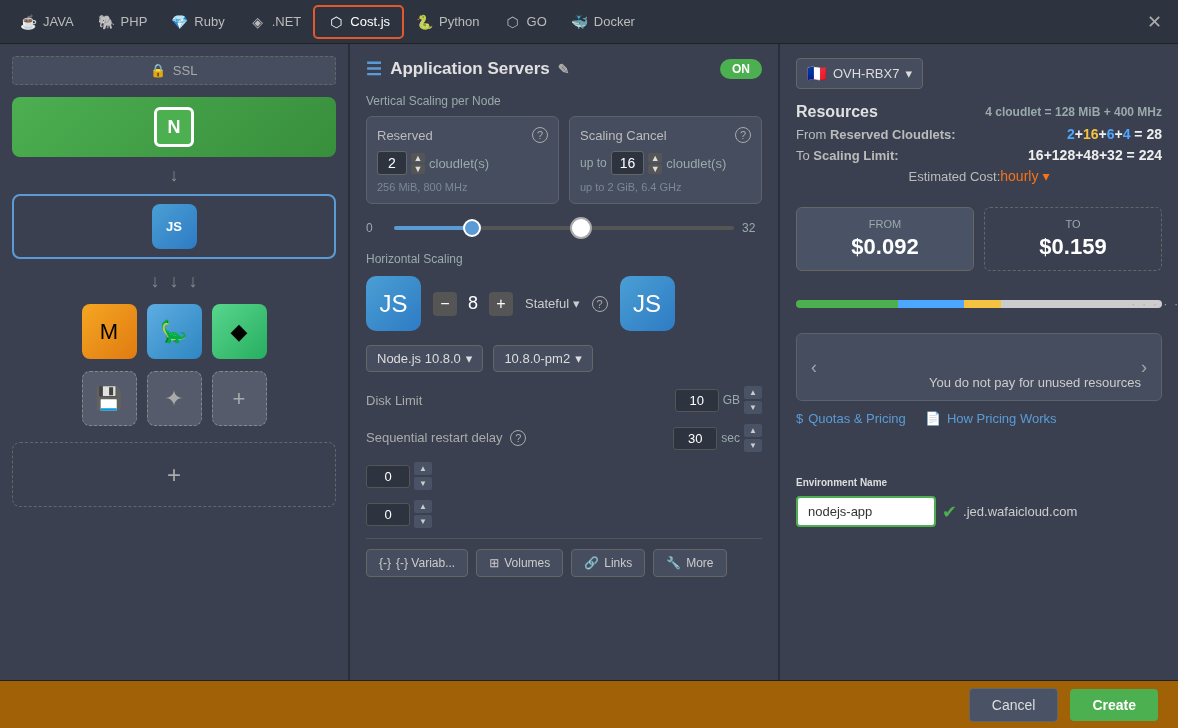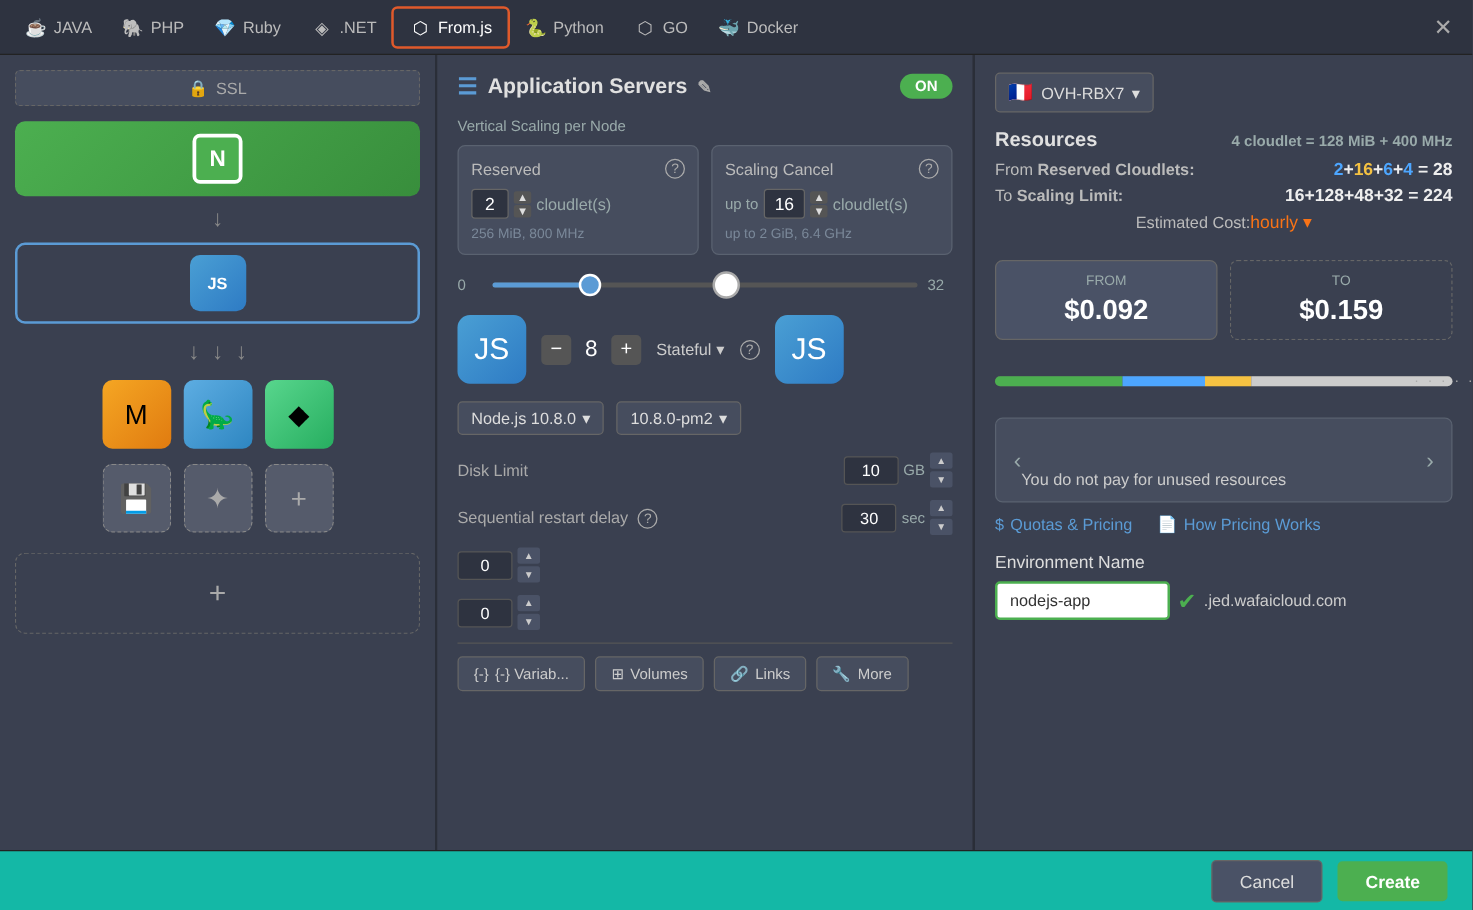--- a/index.html
+++ b/index.html
@@ -658,21 +658,21 @@
       padding: 10px 14px;
     }
     .chevron-btn {
       color: #9aa;
       font-size: 18px;
       cursor: pointer;
     }
     .unused-text {
       font-size: 13px;
       color: #ccc;
-      text-align: left;
+      text-align: right;
       flex: 1;
       margin-top: 31px;
     }
 
     .pricing-links {
       display: flex;
       gap: 20px;
       align-items: center;
     }
     .pricing-link {
@@ -680,24 +680,25 @@
       align-items: center;
       gap: 5px;
       color: #5b9bd5;
       font-size: 13px;
       cursor: pointer;
       text-decoration: none;
     }
 
     .env-name-section { margin-top: 4px; }
     .env-label {
-      font-size: 14px;
+      font-size: 10px;
       color: #ddd;
       margin-bottom: 8px;
-      font-weight: 400;
+      font-weight: 700;
+      margin-top: 37px;
     }
     .env-input-row {
       display: flex;
       align-items: center;
       gap: 6px;
     }
     .env-input {
       background: #fff;
       border: 2px solid #4caf50;
       border-radius: 4px;
@@ -711,21 +712,21 @@
       font-size: 18px;
     }
     .domain-suffix {
       color: #ccc;
       font-size: 13px;
     }
 
     
     .bottom-bar {
       height: 48px;
-      background: #14b8a6;
+      background: #a16207;
       display: flex;
       align-items: center;
       justify-content: flex-end;
       padding: 16px 20px;
       gap: 12px;
       border-top: 1px solid #222;
     }
     .btn-cancel {
       background: #4a5266;
       border: 1px solid #666;
@@ -761,21 +762,21 @@
   <div class="top-tab">
     <span class="tab-icon">💎</span>
     <span>Ruby</span>
   </div>
   <div class="top-tab">
     <span class="tab-icon">◈</span>
     <span>.NET</span>
   </div>
   <div class="top-tab active">
     <span class="tab-icon">⬡</span>
-    <span>From.js</span>
+    <span>Cost.js</span>
   </div>
   <div class="top-tab">
     <span class="tab-icon">🐍</span>
     <span>Python</span>
   </div>
   <div class="top-tab">
     <span class="tab-icon">⬡</span>
     <span>GO</span>
   </div>
   <div class="top-tab">
@@ -890,20 +891,21 @@
       <div class="custom-slider">
         <div class="slider-track"></div>
         <div class="slider-filled"></div>
         <div class="slider-thumb-left"></div>
         <div class="slider-thumb-right"></div>
       </div>
       <span class="slider-num">32</span>
     </div>
 
     <div class="horiz-section">
+      <div class="horiz-label">Horizontal Scaling</div>
       <div class="horiz-controls">
         <div class="nodejs-badge">
           <span>JS</span>
         </div>
         <div class="count-control">
           <button class="count-btn">−</button>
           <span class="count-val">8</span>
           <button class="count-btn">+</button>
         </div>
         <div class="stateful-select">

